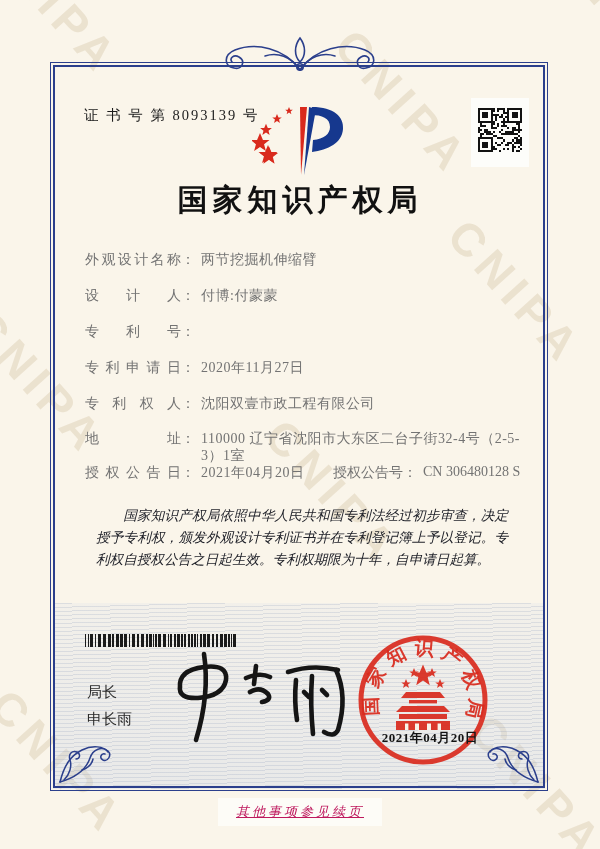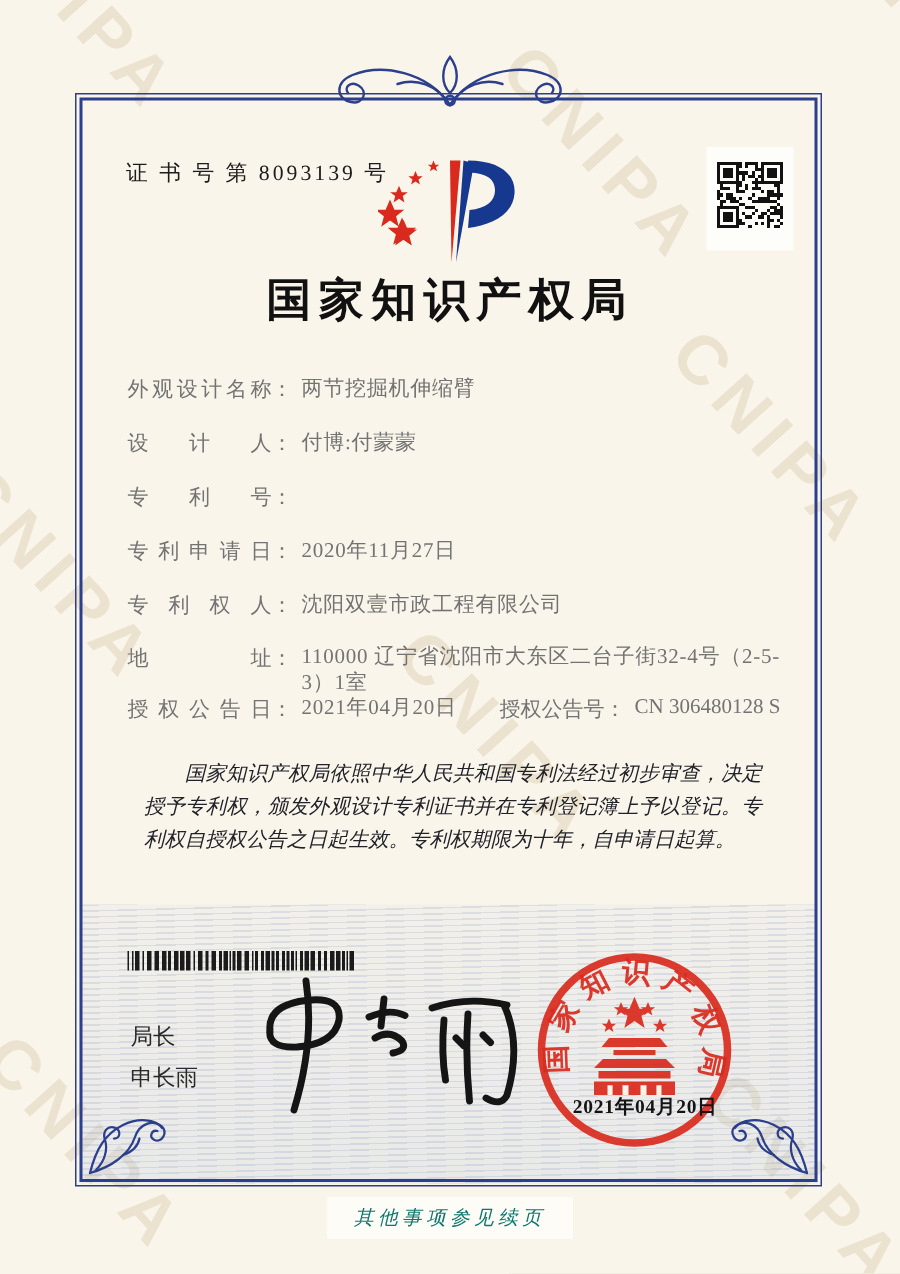--- a/index.html
+++ b/index.html
@@ -58,21 +58,21 @@
 
   
   .seal{position:absolute;z-index:4;left:356px;top:633px;}
   .seal-date{position:absolute;z-index:5;left:371px;top:729px;width:118px;font-size:13px;font-weight:bold;
       letter-spacing:0.5px;color:#141414;text-align:center;}
 
   
   .page-info{position:absolute;z-index:3;left:0;top:770px;width:100%;text-align:center;font-size:12.5px;
       letter-spacing:2px;color:#222;}
   .note{position:absolute;z-index:3;left:50%;top:798px;transform:translateX(-50%);background:#fdfcf7;
-      padding:5px 18px;font-size:13px;font-style:italic;letter-spacing:3px;color:#0f766e;white-space:nowrap;}
+      padding:5px 18px;font-size:13px;font-style:italic;letter-spacing:3px;color:#be185d;white-space:nowrap;text-decoration:underline;}
 </style>
 </head>
 <body>
 
 <div class="page">
 
   <div class="wm" style="left:-35px;top:-25px">CNIPA</div>
   <div class="wm" style="left:530px;top:-20px">CNIPA</div>
   <div class="wm" style="left:315px;top:75px">CNIPA</div>
   <div class="wm" style="left:-50px;top:355px">CNIPA</div>

